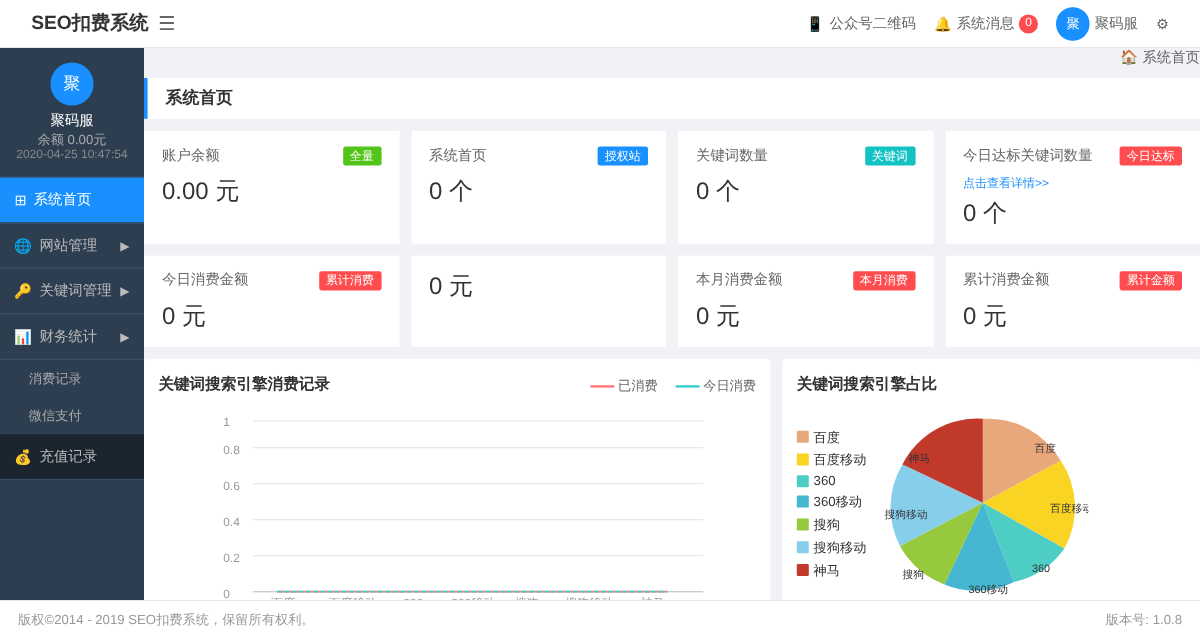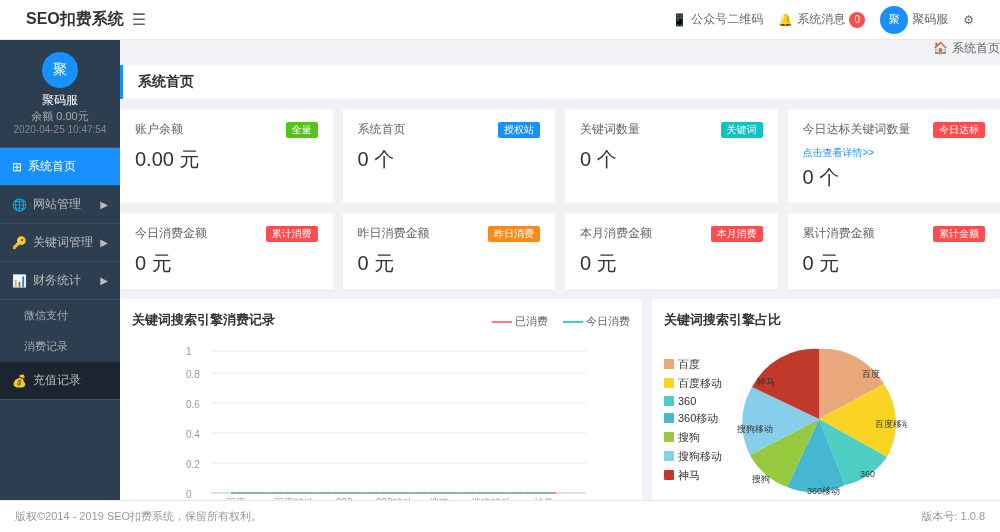--- a/index.html
+++ b/index.html
@@ -117,22 +117,22 @@
     <div class="nav-item">
       <span>🔑</span>
       <span>关键词管理</span>
       <span style="margin-left:auto;font-size:10px">▶</span>
     </div>
     <div class="nav-item">
       <span>📊</span>
       <span>财务统计</span>
       <span style="margin-left:auto;font-size:10px">▶</span>
     </div>
+    <div class="nav-sub-item">消费记录</div>
     <div class="nav-sub-item">微信支付</div>
-    <div class="nav-sub-item">消费记录</div>
     <div class="nav-item" style="background:#1a252f;">
       <span>💰</span>
       <span>充值记录</span>
     </div>
   </div>
 
   <div class="content">
 
     <div class="breadcrumb-bar">
       <div></div>
@@ -178,24 +178,20 @@
 
     <div class="stats-row">
       <div class="stat-card">
         <div class="stat-card-header">
           <span class="stat-card-title">今日消费金额</span>
           <span class="stat-badge badge-red">累计消费</span>
         </div>
         <div class="stat-value">0 元</div>
       </div>
       <div class="stat-card">
-        <div class="stat-card-header">
-          <span class="stat-card-title">昨日消费金额</span>
-          <span class="stat-badge badge-orange">昨日消费</span>
-        </div>
         <div class="stat-value">0 元</div>
       </div>
       <div class="stat-card">
         <div class="stat-card-header">
           <span class="stat-card-title">本月消费金额</span>
           <span class="stat-badge badge-red">本月消费</span>
         </div>
         <div class="stat-value">0 元</div>
       </div>
       <div class="stat-card">

